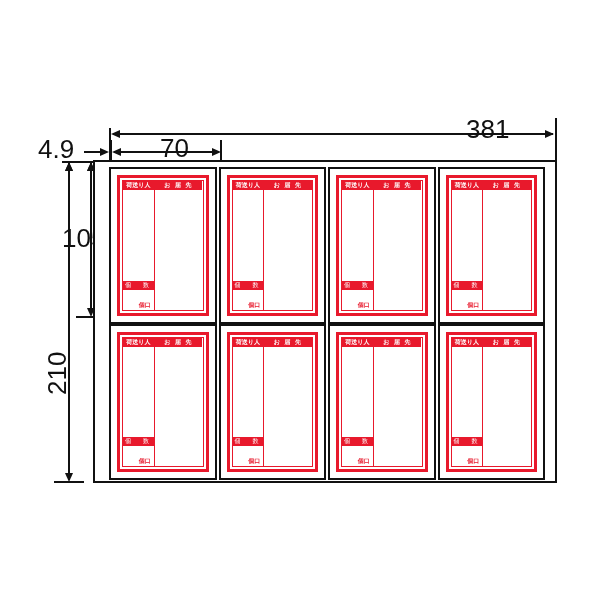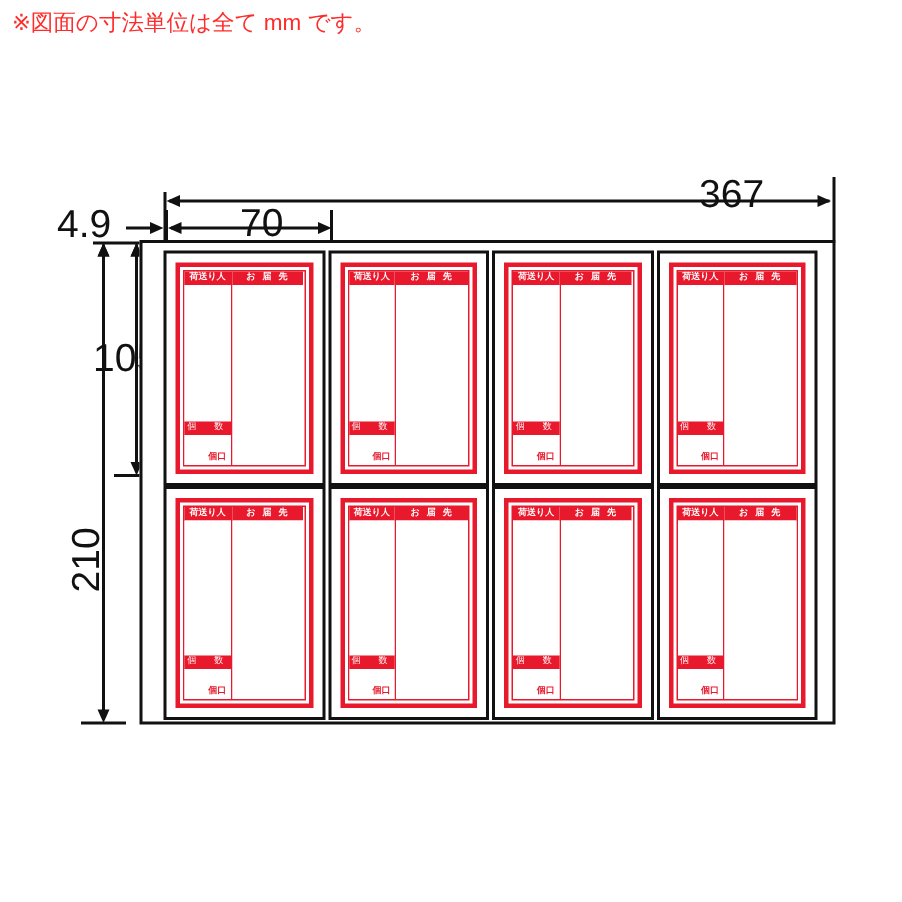--- a/index.html
+++ b/index.html
@@ -124,28 +124,27 @@
     position:absolute;right:3px;bottom:1px;
     color:#e8192c;font-size:6px;line-height:7px;
     font-weight:bold;white-space:nowrap;
   }
 </style>
 </head>
 <body>
 
 <div id="stage">
 
-  <div class="note">※図面の寸法単位は全て mm です。</div>
 
   <div class="ln vln" style="left:109px;top:128px;height:34px;"></div>
   <div class="ln vln" style="left:555px;top:118px;height:44px;"></div>
   <div class="ln hln" style="left:113px;top:133px;width:440px;"></div>
   <div class="ar ar-l" style="left:111px;top:130px;"></div>
   <div class="ar ar-r" style="left:545px;top:130px;"></div>
-  <div class="dimtxt dim297">367</div>
+  <div class="dimtxt dim297">381</div>
 
   <div class="ln vln" style="left:110px;top:140px;height:22px;"></div>
   <div class="ln vln" style="left:220px;top:140px;height:22px;"></div>
   <div class="ln hln" style="left:114px;top:151px;width:104px;"></div>
   <div class="ar ar-l" style="left:112px;top:148px;"></div>
   <div class="ar ar-r" style="left:212px;top:148px;"></div>
   <div class="dimtxt dim70">70</div>
 
   <div class="ln hln" style="left:84px;top:151px;width:22px;"></div>
   <div class="ar ar-r" style="left:100px;top:148px;"></div>

